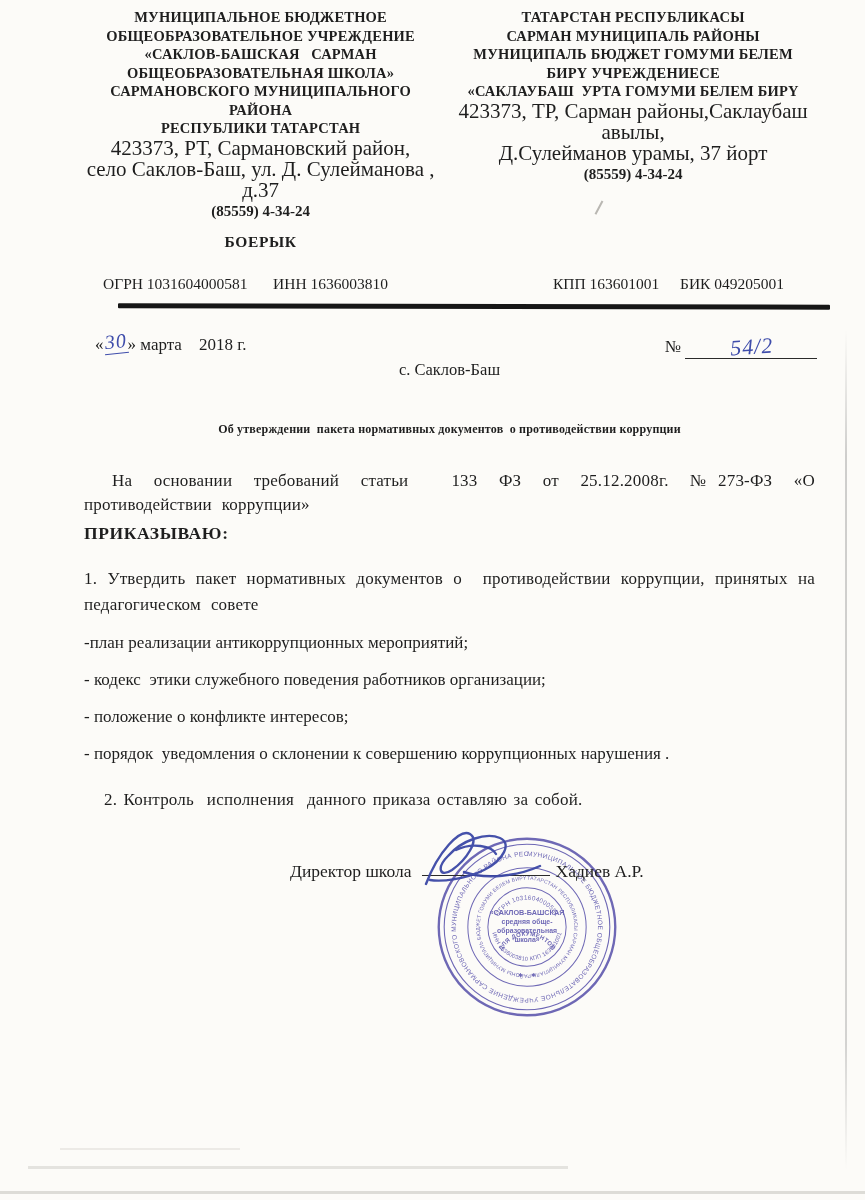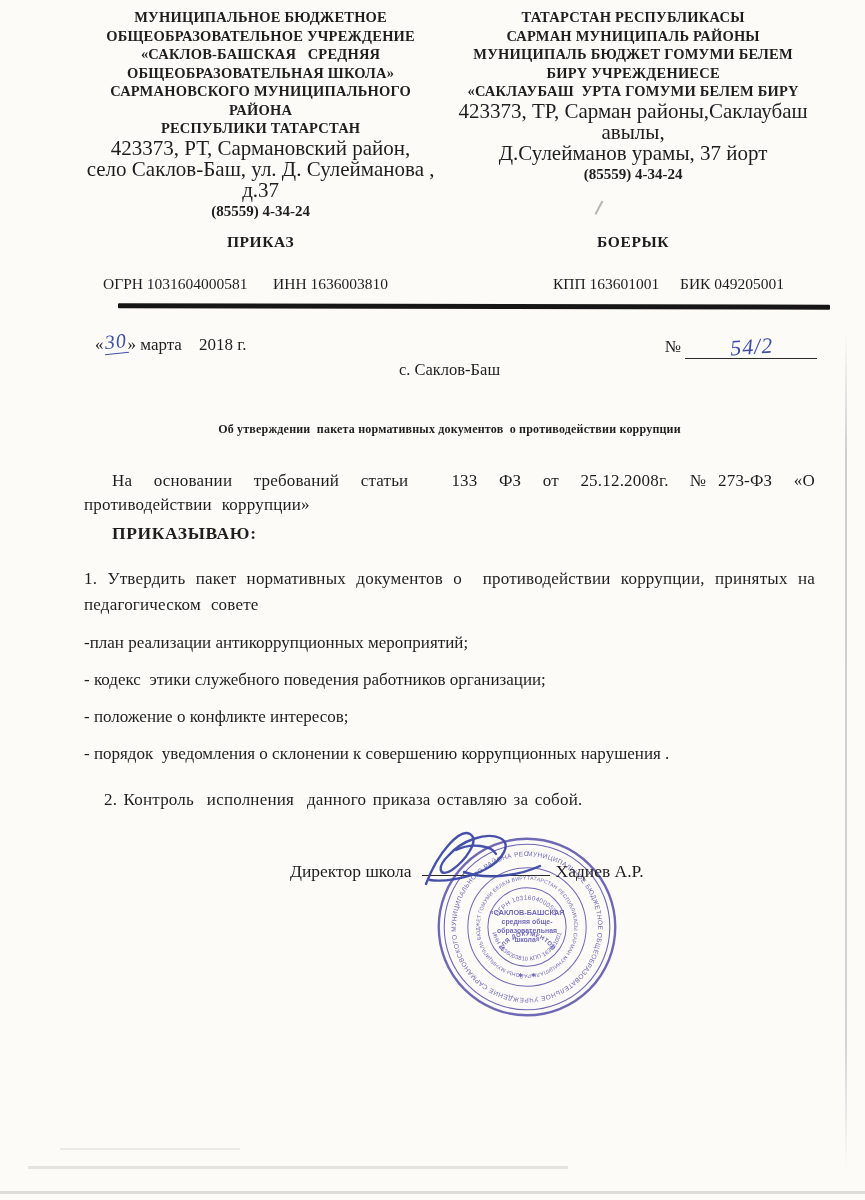--- a/index.html
+++ b/index.html
@@ -36,21 +36,21 @@
   .num-blank{display:inline-block;width:132px;border-bottom:1.4px solid #2a2a2a;text-align:center;margin-left:4px;}
   .num-blank .hw{display:inline-block;transform:rotate(-4deg) translateY(2px);font-size:22px;}
 
   .place-line{text-align:center;font-size:16.5px;margin-top:2px;}
 
   
   .title{margin-top:42px;text-align:center;font-weight:bold;font-size:12px;letter-spacing:.2px;white-space:pre-wrap;}
   .para{font-size:17px;line-height:24px;text-align:justify;text-align-last:left;
         word-spacing:5.5px;letter-spacing:.2px;white-space:pre-wrap;}
   .intro{margin-top:32px;text-indent:28px;}
-  .order-word{margin-top:6px;margin-left:28px;font-weight:bold;font-size:17.5px;letter-spacing:.6px;}
+  .order-word{margin-top:6px;font-weight:bold;font-size:17.5px;letter-spacing:.6px;}
   .item1{margin-top:22px;line-height:26px;}
   .bullet{font-size:17px;line-height:24px;margin-top:13px;white-space:pre-wrap;}
   .bullet:first-of-type{margin-top:11px;}
   .item2{margin-top:22px;text-indent:20px;word-spacing:2px;}
 
   
   .sig-block{position:relative;height:360px;}
   .stamp{position:absolute;left:352px;top:24px;width:182px;height:182px;opacity:.88;}
   .stamp .ring{stroke:#5b54ac;fill:none;}
   .stamp text{fill:#5b54ac;font-family:"Liberation Sans","DejaVu Sans",sans-serif;}
@@ -69,42 +69,41 @@
 </style>
 </head>
 <body>
 
 <div class="page">
 
   <div class="org-header">
     <div class="org-col">
       <div class="org-line">МУНИЦИПАЛЬНОЕ БЮДЖЕТНОЕ</div>
       <div class="org-line">ОБЩЕОБРАЗОВАТЕЛЬНОЕ УЧРЕЖДЕНИЕ</div>
-      <div class="org-line">«САКЛОВ-БАШСКАЯ   СРЕДНЯЯ</div>
+      <div class="org-line">«САКЛОВ-БАШСКАЯ   САРМАН</div>
       <div class="org-line">ОБЩЕОБРАЗОВАТЕЛЬНАЯ ШКОЛА»</div>
       <div class="org-line">САРМАНОВСКОГО МУНИЦИПАЛЬНОГО РАЙОНА</div>
       <div class="org-line">РЕСПУБЛИКИ ТАТАРСТАН</div>
       <div class="addr-line">423373, РТ, Сармановский район,</div>
       <div class="addr-line">село Саклов-Баш, ул. Д. Сулейманова , д.37</div>
       <div class="phone-line">(85559) 4-34-24</div>
     </div>
     <div class="org-col">
       <div class="org-line">ТАТАРСТАН РЕСПУБЛИКАСЫ</div>
       <div class="org-line">САРМАН МУНИЦИПАЛЬ РАЙОНЫ</div>
       <div class="org-line">МУНИЦИПАЛЬ БЮДЖЕТ ГОМУМИ БЕЛЕМ</div>
       <div class="org-line">БИРҮ УЧРЕЖДЕНИЕСЕ</div>
       <div class="org-line">«САКЛАУБАШ  УРТА ГОМУМИ БЕЛЕМ БИРҮ</div>
       <div class="addr-line">423373, ТР, Сарман районы,Саклаубаш авылы,</div>
       <div class="addr-line">Д.Сулейманов урамы, 37 йорт</div>
       <div class="phone-line">(85559) 4-34-24</div>
     </div>
   </div>
 
   <div class="doc-type-row">
-    <div class="doc-type">ПРИКАЗ</div>
     <div class="doc-type">БОЕРЫК</div>
   </div>
 
   <div class="reg-row">
     <span class="reg-ogrn">ОГРН 1031604000581</span>
     <span class="reg-inn">ИНН 1636003810</span>
     <span class="reg-kpp">КПП 163601001</span>
     <span class="reg-bik">БИК 049205001</span>
   </div>
 

